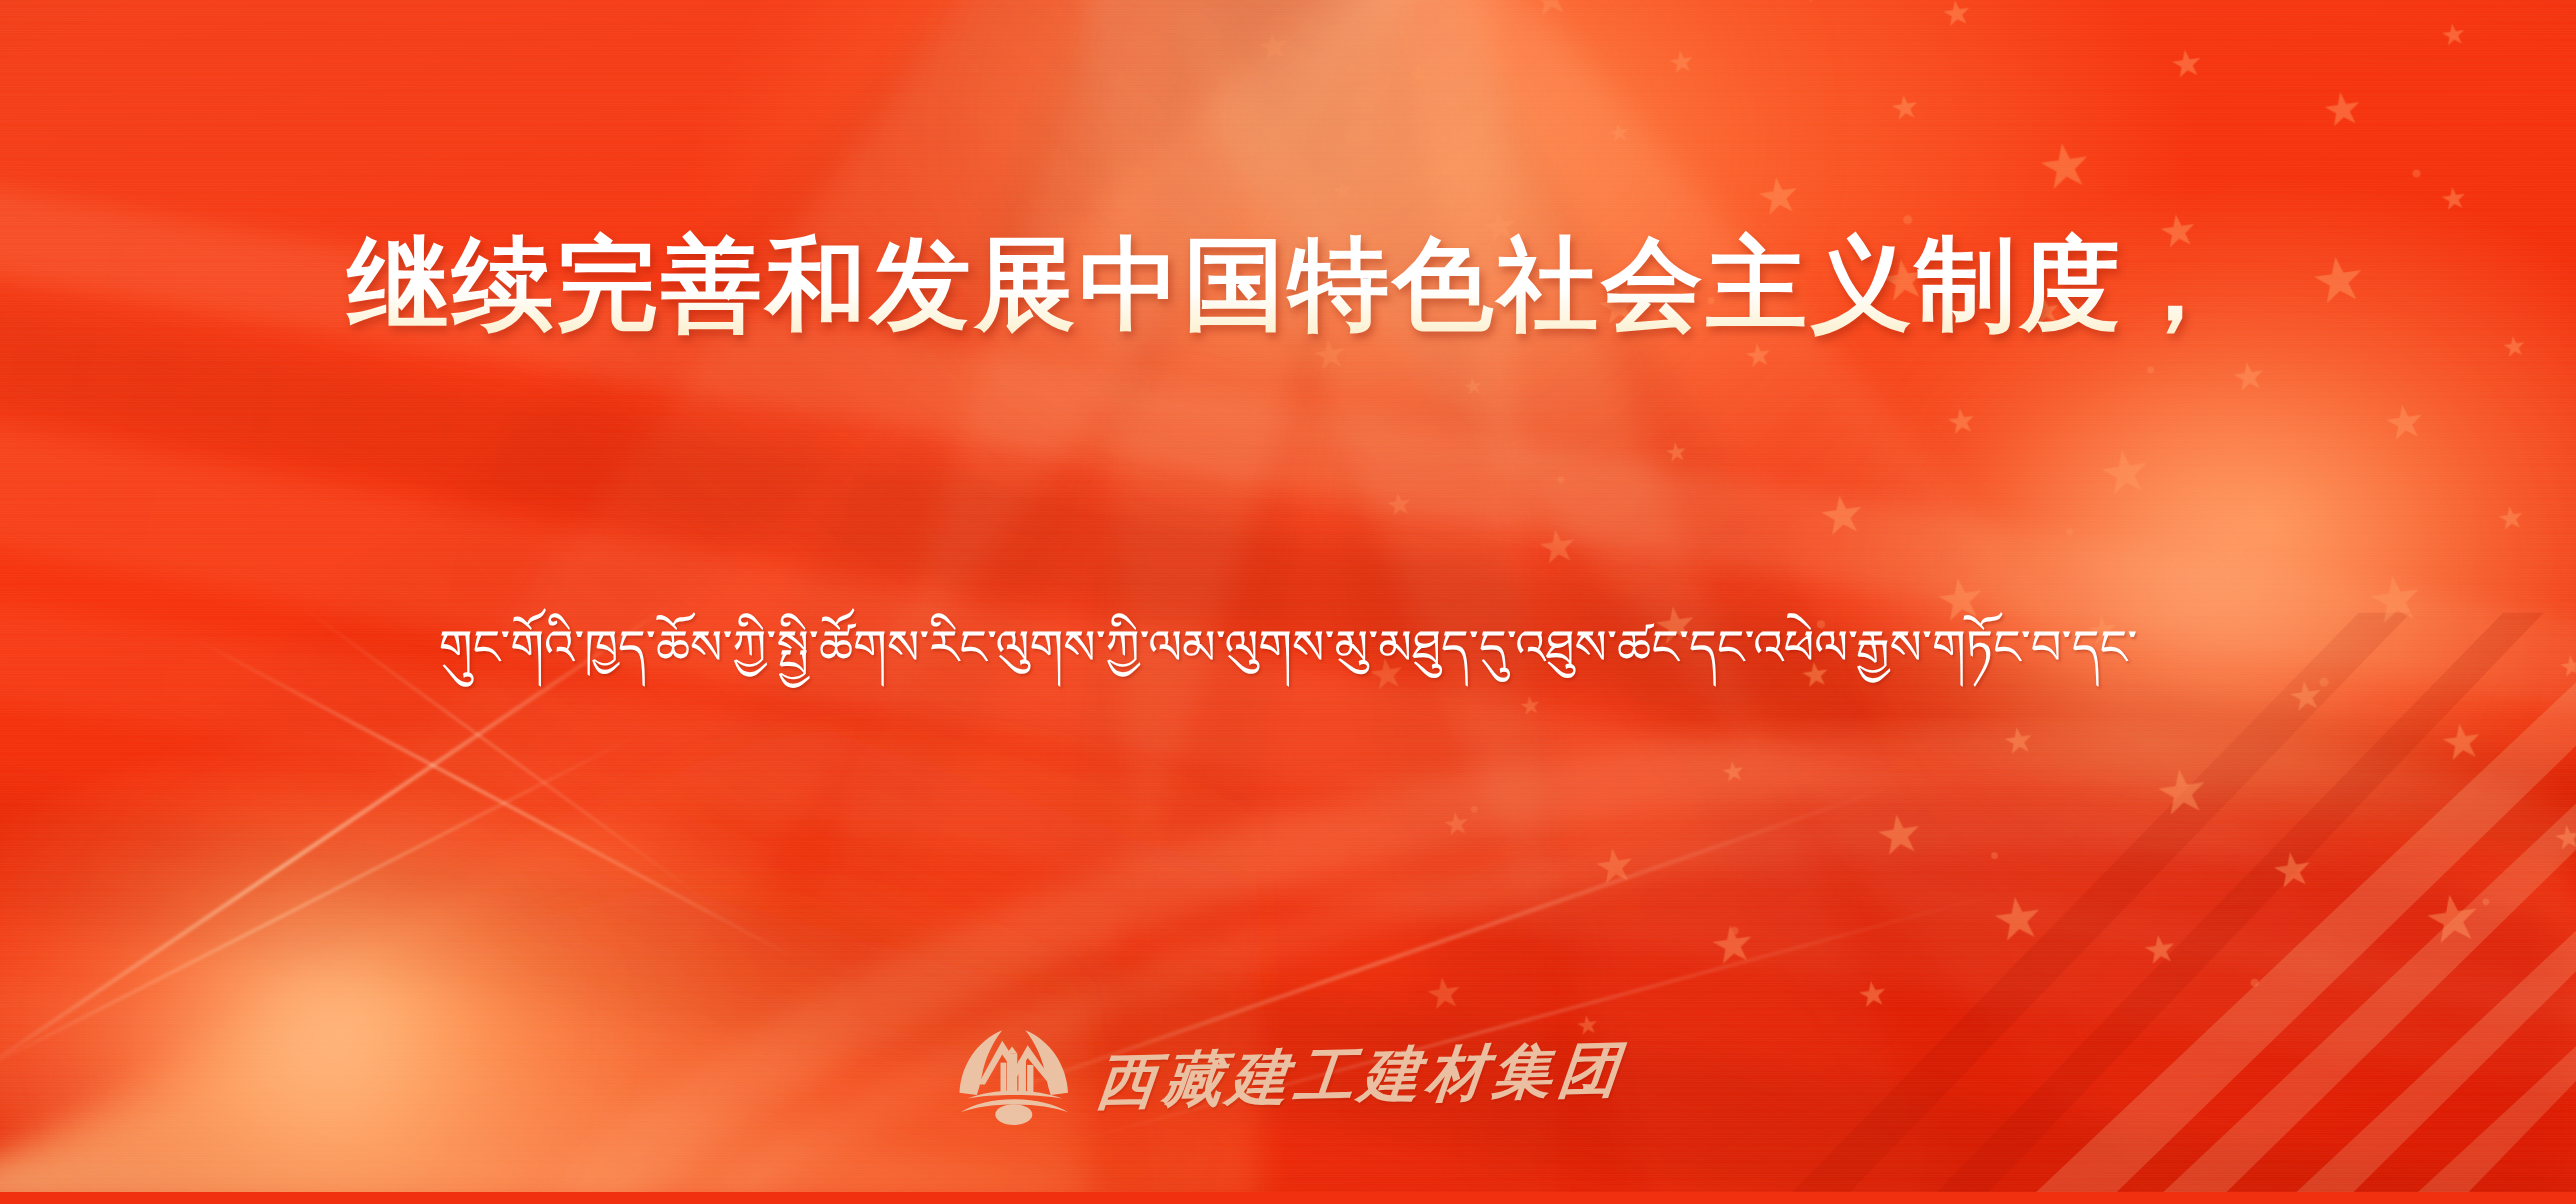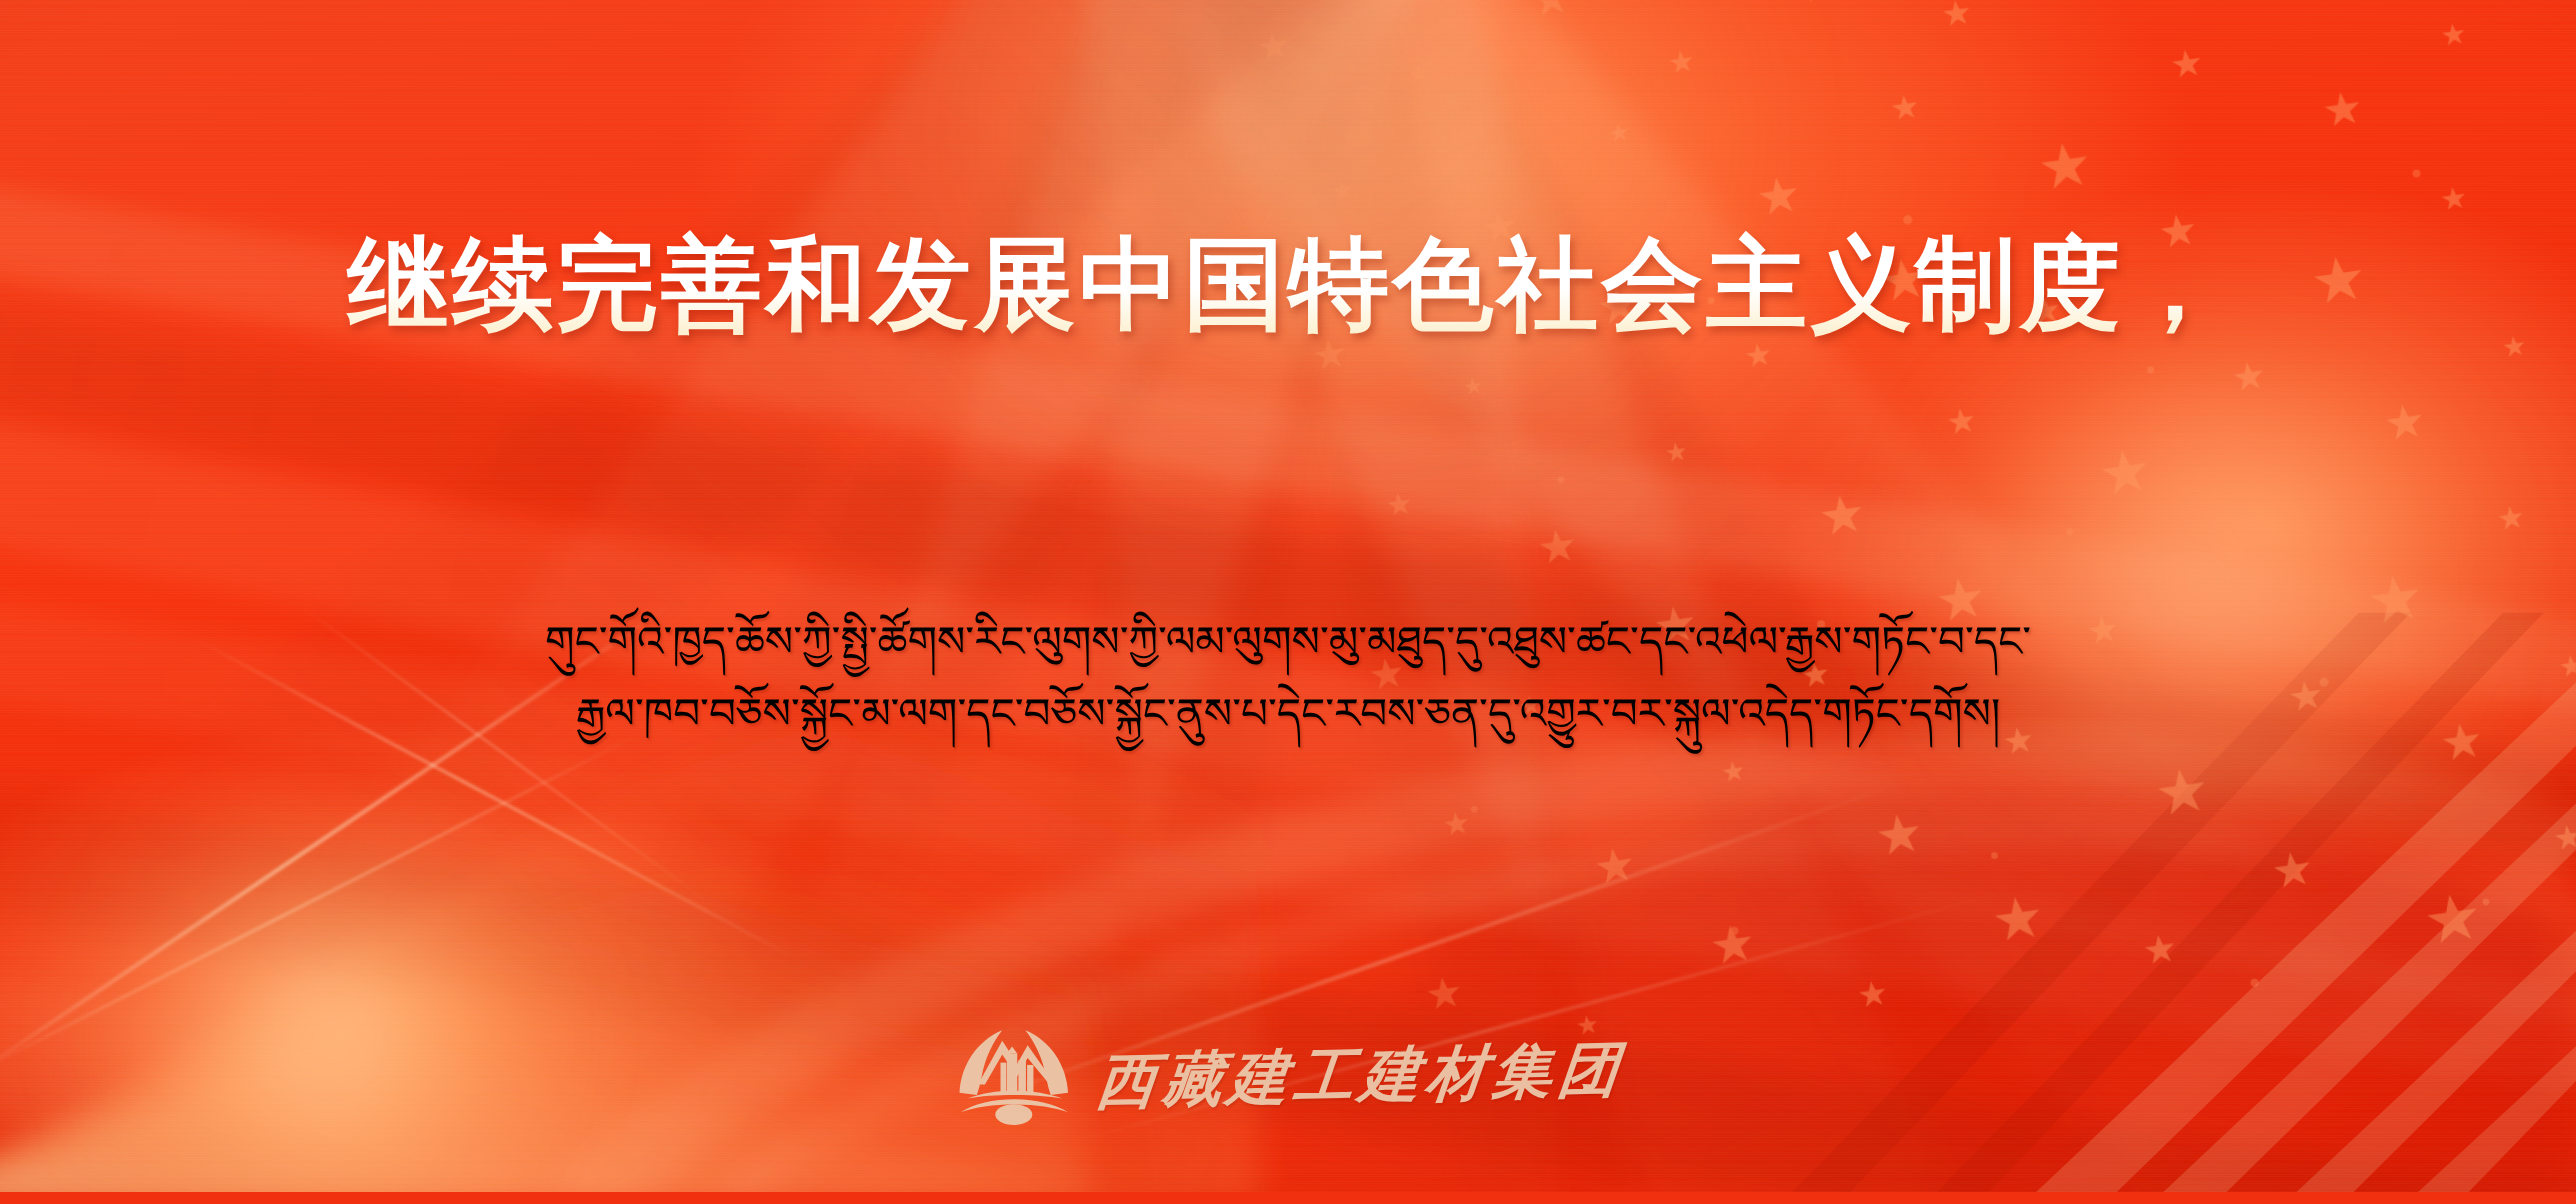--- a/index.html
+++ b/index.html
@@ -97,23 +97,23 @@
     white-space:nowrap;
     display:block;
   }
   .headline.l2 { letter-spacing:4.6px; }
 
   .tib-block {
     position:absolute; left:0; right:0; top:606px; text-align:center;
   }
   .tibetan {
     font-family:"DejaVu Sans", sans-serif;
-    font-size:42px;
+    font-size:48px;
     line-height:1.72;
-    color:#000000;
+    color:#ffffff;
     white-space:nowrap;
     display:block;
     text-shadow:1.7px 2.3px 2.9px rgba(140,20,0,.35);
   }
 
   .logo {
     position:absolute; left:50%; top:1028px;
     transform:translateX(-50%);
     display:flex; align-items:center; gap:22px;
     opacity:.93;
@@ -334,21 +334,20 @@
   <div class="grain"></div>
 
   <div class="content">
 
     <div class="headline-block">
       <span class="headline l1">继续完善和发展中国特色社会主义制度，</span>
     </div>
 
     <div class="tib-block">
       <span class="tibetan t1">གུང་གོའི་ཁྱད་ཆོས་ཀྱི་སྤྱི་ཚོགས་རིང་ལུགས་ཀྱི་ལམ་ལུགས་མུ་མཐུད་དུ་འཐུས་ཚང་དང་འཕེལ་རྒྱས་གཏོང་བ་དང་</span>
-      <span class="tibetan t2">རྒྱལ་ཁབ་བཅོས་སྐྱོང་མ་ལག་དང་བཅོས་སྐྱོང་ནུས་པ་དེང་རབས་ཅན་དུ་འགྱུར་བར་སྐུལ་འདེད་གཏོང་དགོས།</span>
     </div>
 
     <div class="logo">
       <svg class="logo-mark" viewBox="0 0 212 168">
         <g fill="#EBCBAE">
 
           <path d="M12,112 C14,66 42,22 86,4 C70,24 56,52 50,86 C46,104 44,110 42,116 Z"></path>
 
           <path d="M44,98 L86,22 L112,62 L130,30 L178,98
                    L168,98 L130,52 L112,84 L86,46 L56,98 Z"></path>

